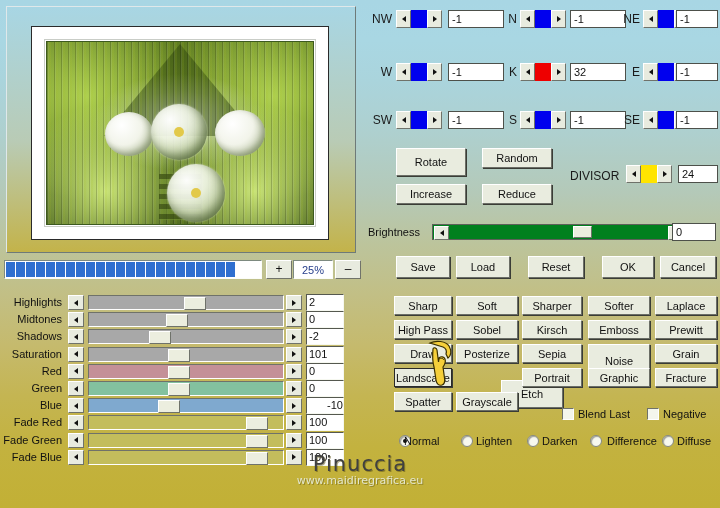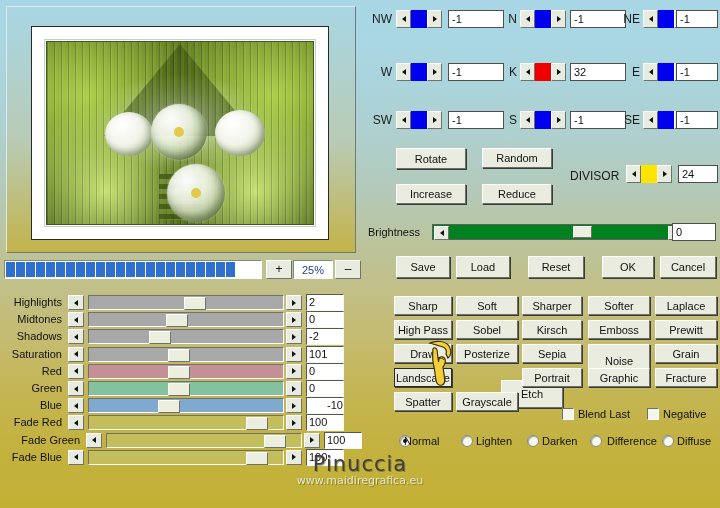--- a/index.html
+++ b/index.html
@@ -330,21 +330,21 @@
           <i></i>
         </div>
         <div class="strack" style="left: 88px; width: 196px; background: rgb(195, 189, 92);">
           <div class="sthumb" style="left: 157px;"></div>
         </div>
         <div class="sarrow r" style="left: 286px;">
           <i></i>
         </div>
         <div class="sval" style="left: 306px;">100</div>
       </div>
-      <div class="srow" style="top: 432.6px; margin-left: 18px;">
+      <div class="srow" style="top: 432.6px;">
         <div class="lbl">Fade Green</div>
         <div class="sarrow l" style="left: 68px;">
           <i></i>
         </div>
         <div class="strack" style="left: 88px; width: 196px; background: rgb(195, 189, 92);">
           <div class="sthumb" style="left: 157px;"></div>
         </div>
         <div class="sarrow r" style="left: 286px;">
           <i></i>
         </div>
@@ -460,21 +460,21 @@
           <i></i>
         </div>
         <div class="bar" style="background:#0000ee"></div>
         <div class="sb r">
           <i></i>
         </div>
       </div>
       <div class="mbox" style="left: 676px; top: 111px; width: 42px;">-1</div>
     </div>
 
-  <div class="btn" style="left:396px;top:148px;width:70px;height:21px;">Rotate</div>
+  <div class="btn" style="left:396px;top:148px;width:70px;height:28px;">Rotate</div>
   <div class="btn" style="left:482px;top:148px;width:70px;height:20px;">Random</div>
   <div class="btn" style="left:396px;top:184px;width:70px;height:20px;">Increase</div>
   <div class="btn" style="left:482px;top:184px;width:70px;height:20px;">Reduce</div>
 
   <div class="mlabel" style="left:570px;top:169px;">DIVISOR</div>
   <div class="spin" id="divisor-spin" style="left:626px;top:165px;">
     <div class="sb l">
         <i></i>
       </div>
     <div class="bar" id="divisor-bar" style="background: rgb(255, 228, 0);"></div>

